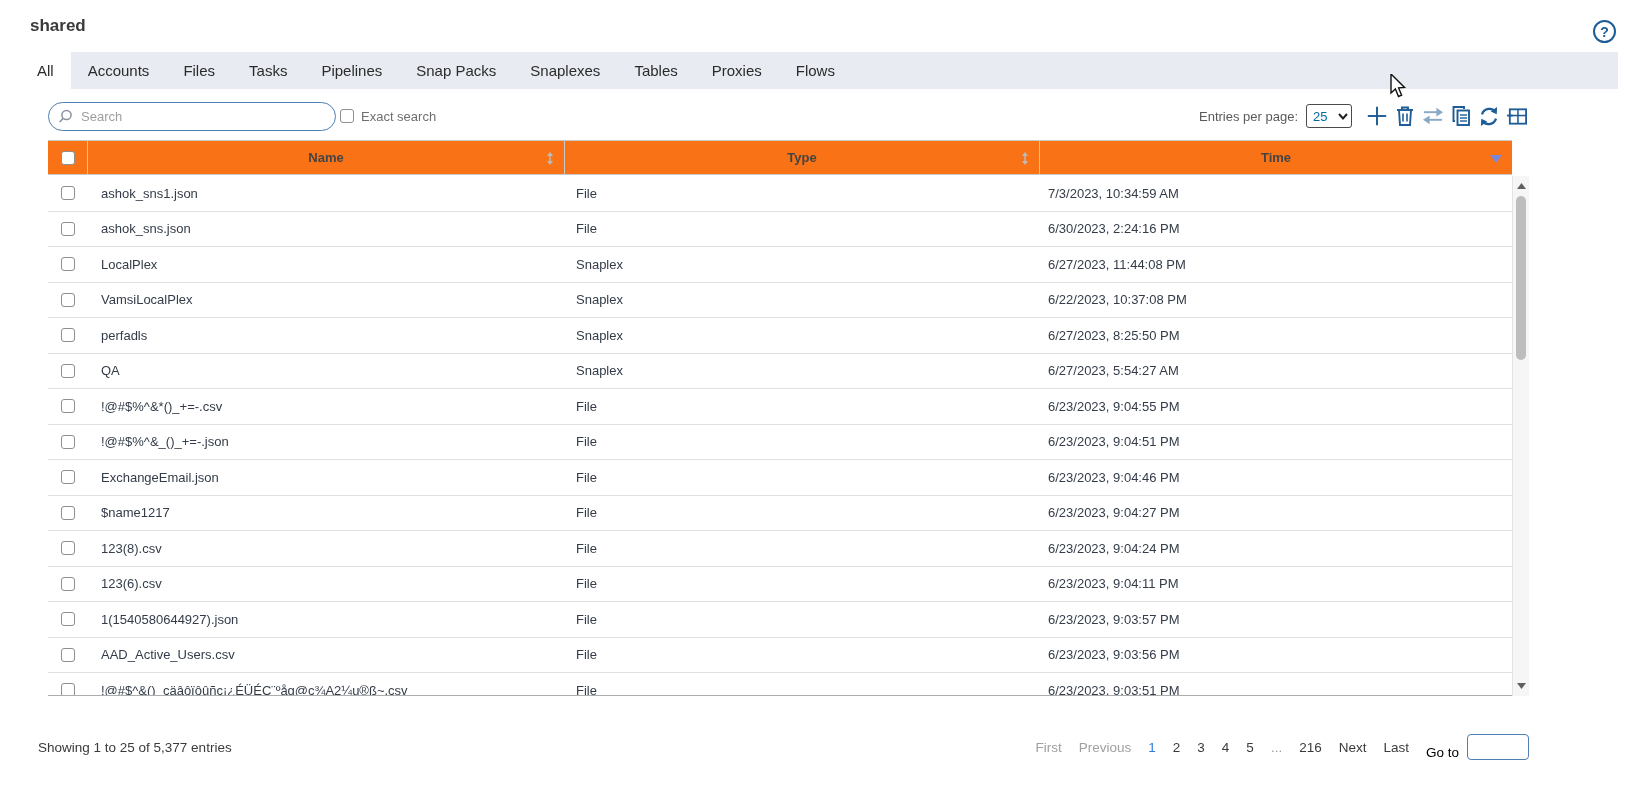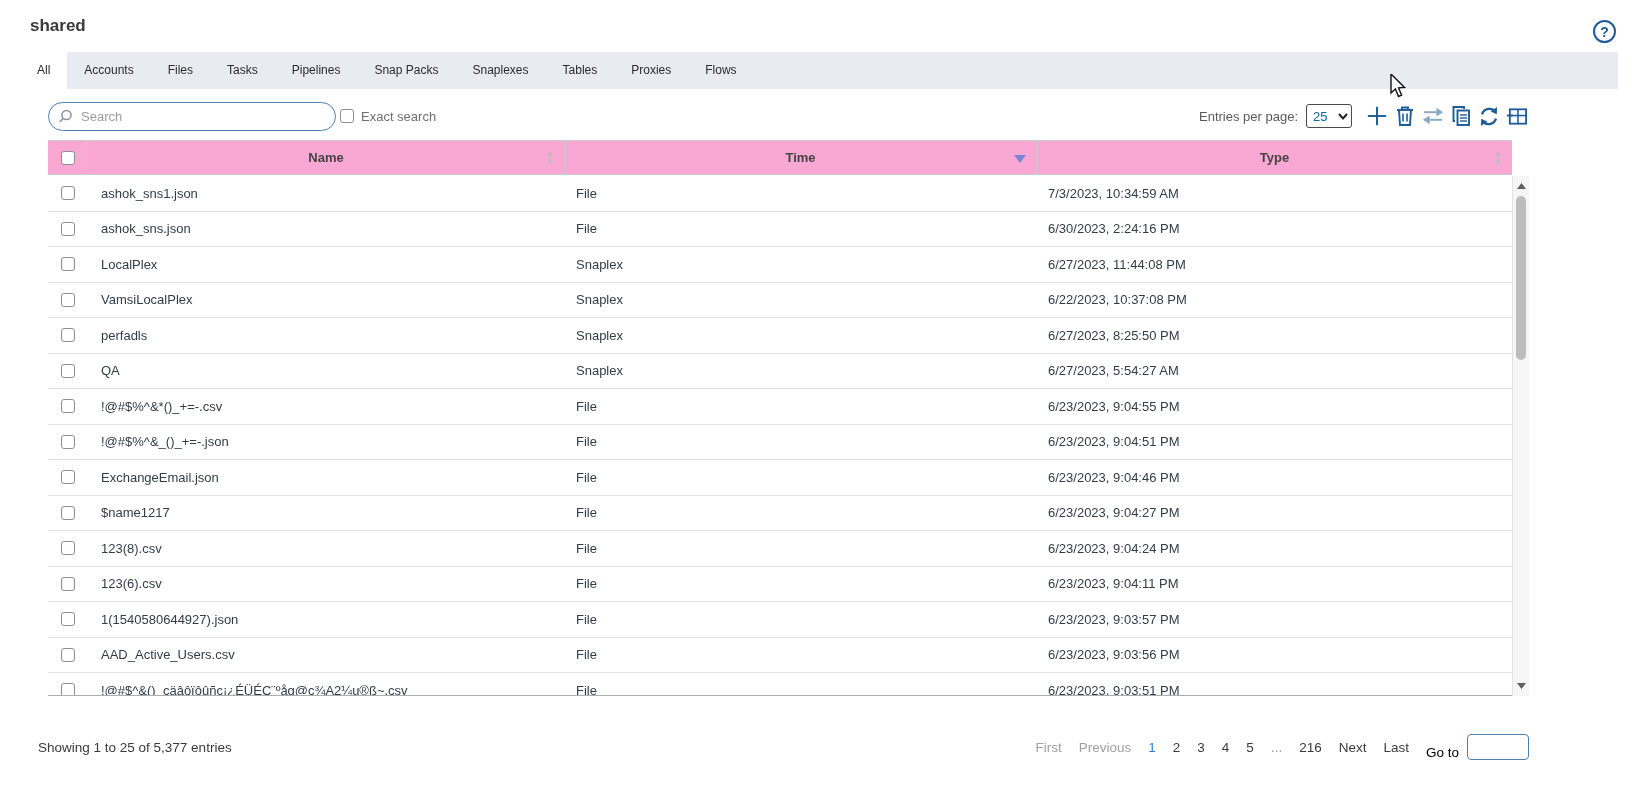--- a/index.html
+++ b/index.html
@@ -8,21 +8,21 @@
   .canvas { position:relative; width:1638px; height:794px; background:#fff; }
 
   .page-title { position:absolute; top:16px; left:30px; font-size:17px; font-weight:bold; color:#3a3a3a; }
 
   .help-circle { position:absolute; top:20px; right:22px; width:23px; height:23px; border:2.2px solid #1d5c96;
     border-radius:50%; color:#1d5c96; font-weight:bold; font-size:14px; display:flex; align-items:center;
     justify-content:center; cursor:pointer; }
 
   .tab-bar { position:absolute; top:52px; left:20px; right:20px; height:37px; background:#e9ebf2;
     display:flex; align-items:stretch; }
-  .tab { padding:0 17px; line-height:37px; font-size:12px; color:#2b2b2b; cursor:pointer; white-space:nowrap; }
+  .tab { padding:0 17px; line-height:37px; font-size:15px; color:#2b2b2b; cursor:pointer; white-space:nowrap; }
   .tab.active { background:#fff; }
 
   .controls-row { position:absolute; top:100px; left:48px; right:110px; height:32px; display:flex;
     align-items:center; justify-content:space-between; }
   .controls-left { display:flex; align-items:center; }
   .search-wrap { position:relative; width:288px; height:29px; }
   .search-wrap svg { position:absolute; left:9px; top:6px; }
   .search-input { width:100%; height:100%; border:1.5px solid #4d7fb2; border-radius:15px; padding:0 12px 0 32px;
     font-size:13px; color:#333; outline:none; font-family:"Liberation Sans", sans-serif; }
   .search-input::placeholder { color:#9e9e9e; }
@@ -33,21 +33,21 @@
 
   .controls-right { display:flex; align-items:center; gap:6px; }
   .entries-label { font-size:13px; color:#5a5a5a; margin-right:2px; }
   .select-wrap { position:relative; width:46px; height:24px; margin-right:8px; }
   .select-wrap select { width:100%; height:100%; appearance:none; -webkit-appearance:none; border:1px solid #4a4a4a;
     border-radius:3px; font-size:13px; padding:0 16px 0 6px; background:#fff; color:#0369a1; outline:none;
     font-family:"Liberation Sans", sans-serif; }
   .select-wrap svg { position:absolute; right:4px; top:9px; pointer-events:none; }
   .tool-icon { width:22px; height:22px; display:flex; align-items:center; justify-content:center; cursor:pointer; }
 
-  .table-header { position:absolute; top:140px; left:48px; width:1464px; height:35px; background:#f9a8d4;
+  .table-header { position:absolute; top:140px; left:48px; width:1464px; height:35px; background:#f97316;
     border-top:1px solid #c9c9c9; border-bottom:1px solid #c9c9c9; display:flex; }
   .hcell { position:relative; display:flex; align-items:center; justify-content:center; font-size:13px;
     font-weight:bold; color:#444; border-right:1px solid #c9c9c9; cursor:pointer; }
   .hcell:last-child { border-right:none; }
   .h-check { width:40px; border-right:1px solid #c9c9c9; display:flex; align-items:center; justify-content:center; }
   .h-name { width:477px; } .h-type { width:475px; } .h-time { width:472px; }
   .sort-glyph { position:absolute; right:10px; top:11px; }
 
   .table-body { position:absolute; top:176px; left:48px; width:1464px; height:520px; overflow:hidden;
     border-bottom:1px solid #adadad; }
@@ -187,32 +187,32 @@
       <span class="checkbox"></span>
     </div>
     <div class="hcell h-name">
       <span>Name</span>
       <svg class="sort-glyph" width="8" height="13" viewBox="0 0 8 13">
         <line x1="4" y1="2.5" x2="4" y2="10.5" stroke="#bcbcbc" stroke-width="1.4"></line>
         <polygon points="4,0 7,4 1,4" fill="#bcbcbc"></polygon>
         <polygon points="4,13 7,9 1,9" fill="#bcbcbc"></polygon>
       </svg>
     </div>
-    <div class="hcell h-time">
-      <span>Time</span>
-      <svg class="sort-glyph" style="top:14px;" width="12" height="9" viewBox="0 0 12 9">
-        <polygon points="0,0 12,0 6,8" fill="#7b86d8"></polygon>
-      </svg>
-    </div>
     <div class="hcell h-type">
       <span>Type</span>
       <svg class="sort-glyph" width="8" height="13" viewBox="0 0 8 13">
         <line x1="4" y1="2.5" x2="4" y2="10.5" stroke="#bcbcbc" stroke-width="1.4"></line>
         <polygon points="4,0 7,4 1,4" fill="#bcbcbc"></polygon>
         <polygon points="4,13 7,9 1,9" fill="#bcbcbc"></polygon>
+      </svg>
+    </div>
+    <div class="hcell h-time">
+      <span>Time</span>
+      <svg class="sort-glyph" style="top:14px;" width="12" height="9" viewBox="0 0 12 9">
+        <polygon points="0,0 12,0 6,8" fill="#7b86d8"></polygon>
       </svg>
     </div>
   </div>
 
   <div class="table-body">
       <div class="trow">
         <div class="cell c-check">
           <span class="checkbox"></span>
         </div>
         <div class="cell c-name">ashok_sns1.json</div>

